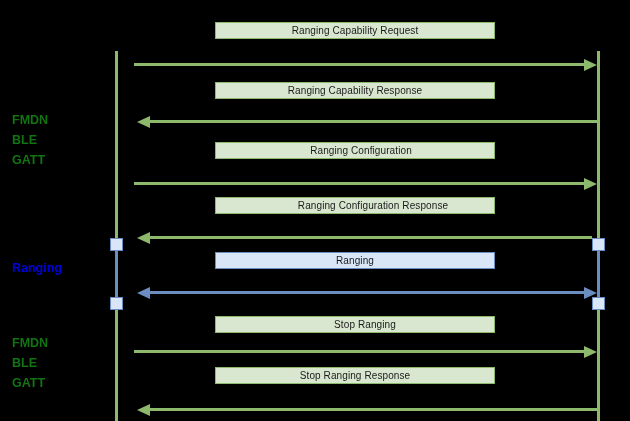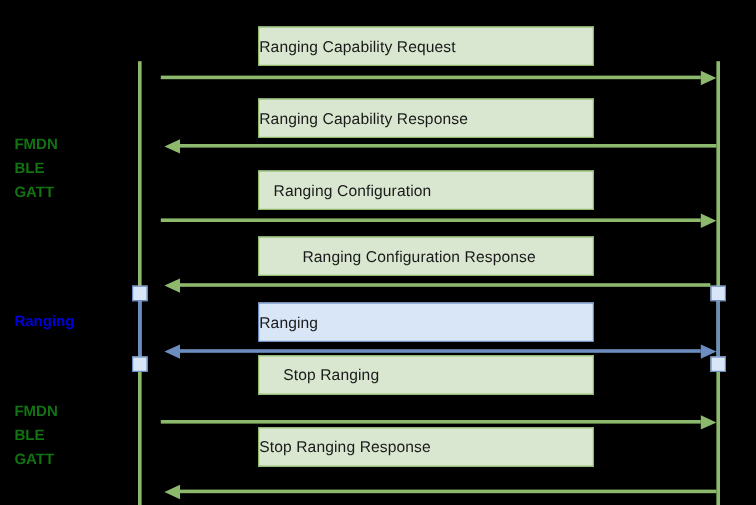--- a/index.html
+++ b/index.html
@@ -32,25 +32,26 @@
     position:absolute;
     width:3px;
     background:#6b8dc0;
   }
 
   
   .msgbox{
     position:absolute;
     left:215px;
     width:280px;
-    height:33px;
+    height:17px;
     box-sizing:border-box;
     display:flex;
     align-items:center;
-    font-size:13px;
+    justify-content:center;
+    font-size:10px;
     color:#1a1a1a;
     letter-spacing:.1px;
     white-space:nowrap;
   }
   .msgbox.green{background:#d9e7d0;border:1px solid #8cb96b;}
   .msgbox.blue {background:#d9e6f8;border:1px solid #6b8dc0;}
 
   
   .arrow{position:absolute;height:3px;}
   .arrow .shaft{position:absolute;left:0;top:0;width:100%;height:3px;}
@@ -125,29 +126,29 @@
 
   <div class="msgbox blue" style="top:252px;">
     <span>Ranging</span>
   </div>
   <div class="arrow blue left" style="left:150px;top:291px;width:434px;">
     <div class="shaft"></div>
     <div class="head"></div>
     <div class="head" style="border-left:13px solid #6b8dc0;border-right:0;right:-13px;left:auto;"></div>
   </div>
 
-  <div class="msgbox green" style="top:296px;padding-left:20px;">
+  <div class="msgbox green" style="top:316px;padding-left:20px;">
     <span>Stop Ranging</span>
   </div>
   <div class="arrow green right" style="left:134px;top:350px;width:450px;">
     <div class="shaft"></div>
     <div class="head"></div>
   </div>
 
-  <div class="msgbox green" style="top:356px;">
+  <div class="msgbox green" style="top:367px;">
     <span>Stop Ranging Response</span>
   </div>
   <div class="arrow green left" style="left:150px;top:408px;width:447px;">
     <div class="shaft"></div>
     <div class="head"></div>
   </div>
 
   <div class="sidelabel green-text" style="top:110px;">
     <div>FMDN</div>
     <div>BLE</div>

